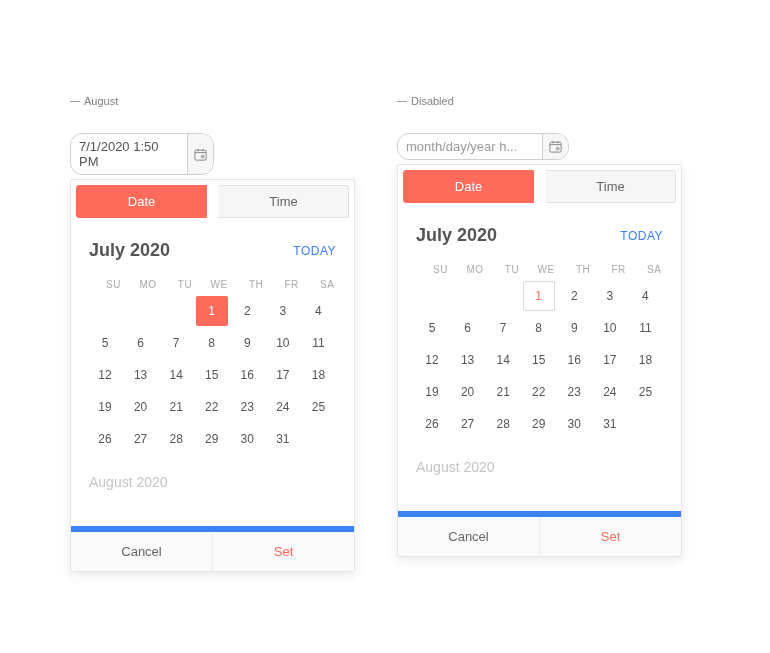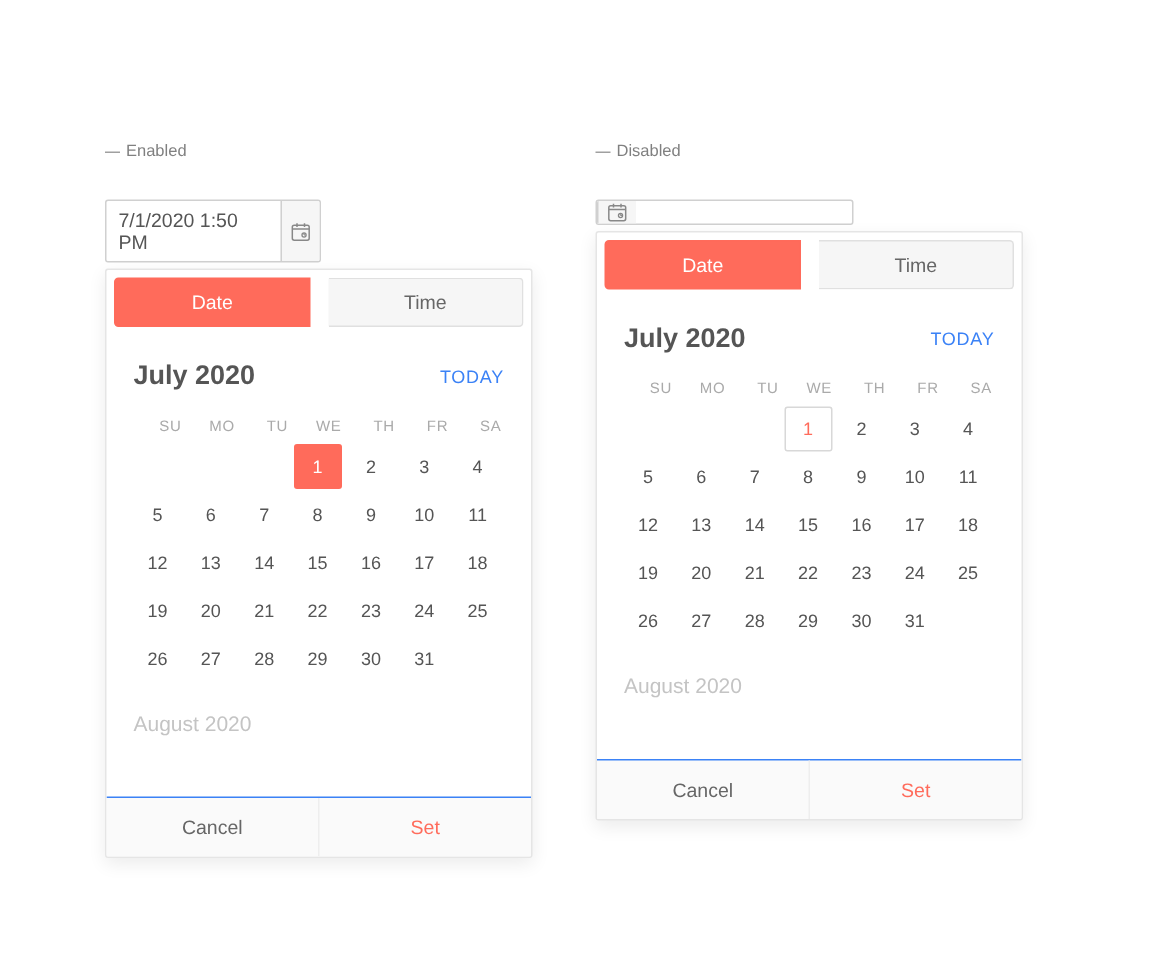--- a/index.html
+++ b/index.html
@@ -31,21 +31,21 @@
 
   .picker {
     position: absolute;
     width: 285px;
   }
 
   .input-group {
     display: flex;
     align-items: stretch;
     border: 1px solid #d0d0d0;
-    border-radius: 2px;
+    border-radius: 12px;
     background: #fff;
     overflow: hidden;
   }
   .input-group .text {
     flex: 1;
     padding: 5px 8px;
     font-size: 13px;
   }
   .input-group .text.value { color: #555; }
   .input-group .text.placeholder { color: #999; white-space: nowrap; overflow: hidden; text-overflow: ellipsis; }
@@ -156,40 +156,40 @@
     font-weight: 400;
     color: #c4c4c4;
   }
 
   .footer {
     position: absolute;
     bottom: 0;
     left: 0;
     right: 0;
     display: flex;
-    border-top: 1px solid #3b82f6;
+    border-top: 6px solid #3b82f6;
     background: #fafafa;
   }
   .footer .fbtn {
     flex: 1;
     text-align: center;
     padding: 12px 0;
     font-size: 13px;
   }
   .footer .fbtn.cancel { color: #666; border-right: 1px solid #eee; }
   .footer .fbtn.set { color: #ff6b5b; }
 
   svg.cal-icon { width: 15px; height: 15px; }
 </style>
 </head>
 <body>
 
 <div class="label-row" style="top:95px; left:70px;">
   <span class="dash"></span>
-  <span>Enabled</span>
+  <span>August</span>
 </div>
 <div class="label-row" style="top:95px; left:397px;">
   <span class="dash"></span>
   <span>Disabled</span>
 </div>
 
 <div class="picker" style="top:133px; left:70px; width:285px;">
   <div class="input-group" style="width:144px;">
     <div class="text value">7/1/2020 1:50 PM</div>
     <div class="icon-btn">
@@ -272,20 +272,21 @@
 
     <div class="footer">
       <div class="fbtn cancel">Cancel</div>
       <div class="fbtn set">Set</div>
     </div>
   </div>
 </div>
 
 <div class="picker" style="top:133px; left:397px; width:285px;">
   <div class="input-group" style="width:172px;">
+    <div class="text placeholder">month/day/year h...</div>
     <div class="icon-btn">
       <svg class="cal-icon" viewBox="0 0 24 24">
         <rect x="3" y="5" width="18" height="16" rx="2" fill="none" stroke="#888" stroke-width="1.6"></rect>
         <line x1="3" y1="9" x2="21" y2="9" stroke="#888" stroke-width="1.6"></line>
         <line x1="8" y1="3" x2="8" y2="7" stroke="#888" stroke-width="1.6"></line>
         <line x1="16" y1="3" x2="16" y2="7" stroke="#888" stroke-width="1.6"></line>
         <circle cx="15.5" cy="15.5" r="2.2" fill="none" stroke="#888" stroke-width="1.4"></circle>
         <line x1="15.5" y1="15.5" x2="15.5" y2="14" stroke="#888" stroke-width="1.2"></line>
         <line x1="15.5" y1="15.5" x2="17" y2="15.5" stroke="#888" stroke-width="1.2"></line>
       </svg>

